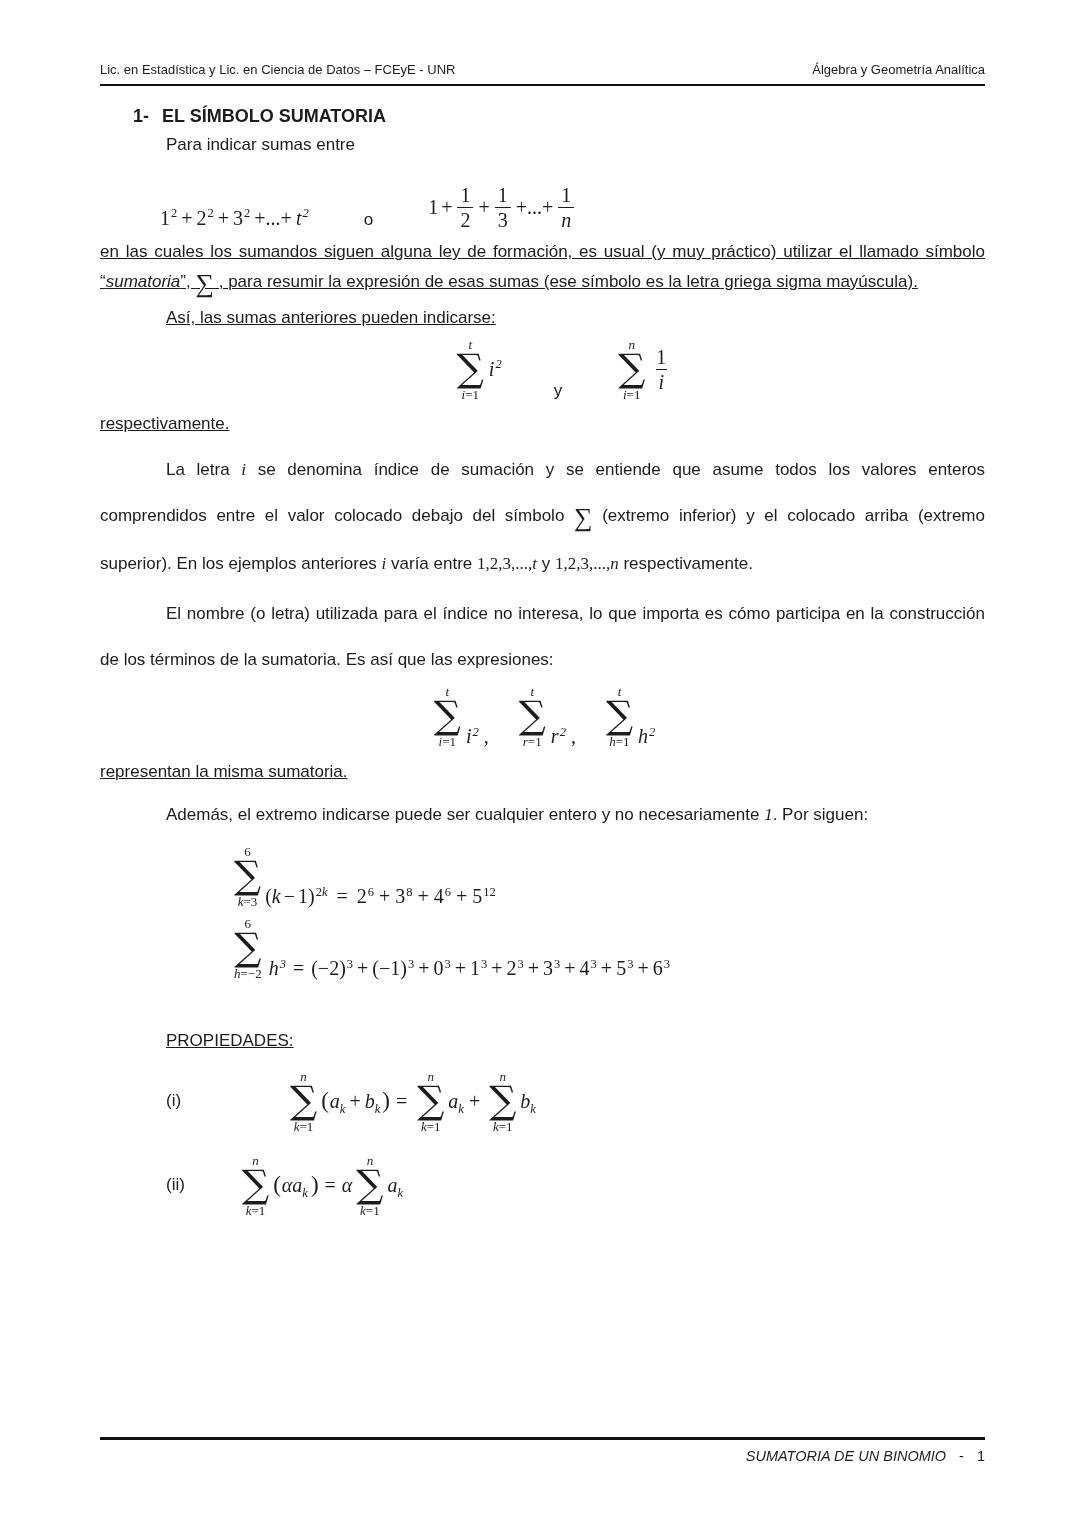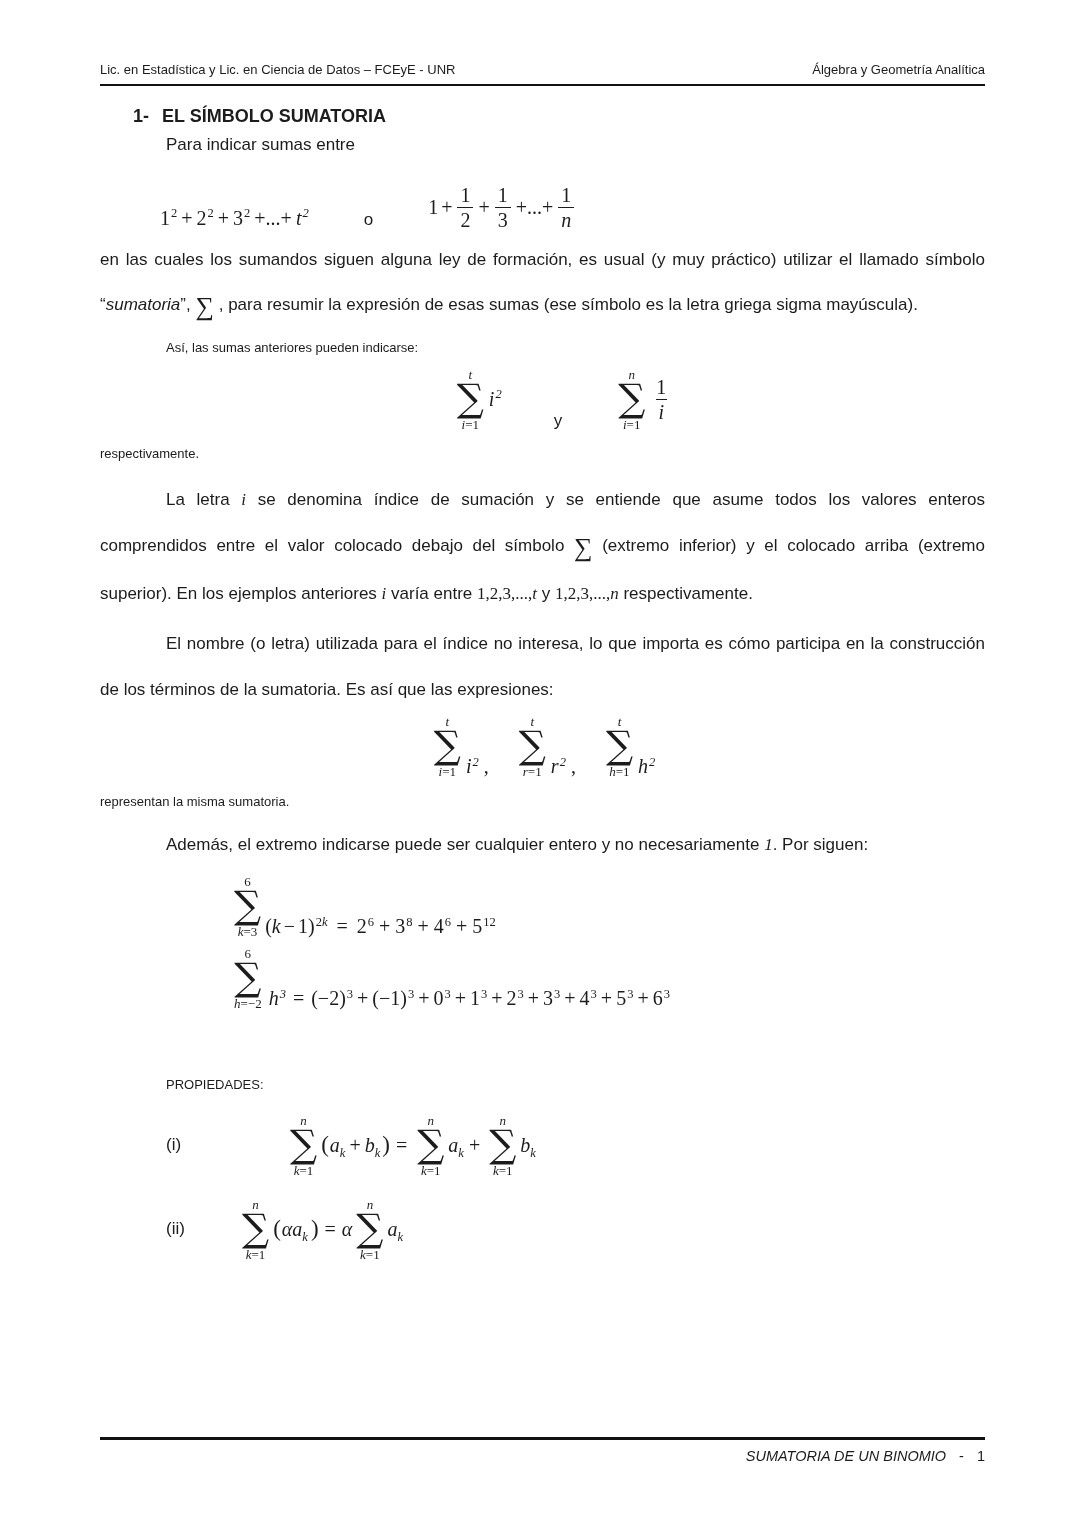--- a/index.html
+++ b/index.html
@@ -9,31 +9,31 @@
 
   
   .hdr{display:flex;justify-content:space-between;align-items:flex-end;
        padding-top:62px;padding-bottom:7px;border-bottom:2.5px solid #111;
        font-size:13px;}
 
   
   .title-row{display:flex;gap:13px;margin-left:33px;margin-top:18px;
              font-size:18px;font-weight:bold;line-height:24px;}
   .intro{margin-left:66px;margin-top:4px;font-size:17px;line-height:26px;}
-  .pline{font-size:13px;line-height:30px;}
+  .pline{font-size:17px;line-height:30px;text-decoration:underline;}
   .asi{margin-left:66px;margin-top:4px;}
   .resp{margin-top:8px;}
   .repr{margin-top:9px;}
-  .prophead{margin-left:66px;margin-top:60px;}
+  .prophead{margin-left:66px;margin-top:46px;}
   .analog{margin-left:130px;margin-top:8px;line-height:32px;}
 
   
   .para{font-size:17px;line-height:46px;text-align:justify;}
   .ind{text-indent:66px;}
-  .p-leyes{margin-top:7px;line-height:45px;}
+  .p-leyes{margin-top:7px;line-height:30px;text-decoration:underline;}
   .p-letra{margin-top:8px;}
   .p-nombre{margin-top:4px;}
   .p-ademas{margin-top:5px;}
   .para .sf{font-family:"Liberation Serif","DejaVu Serif",serif;}
   .it{font-style:italic;}
 
   
   .frow{display:flex;align-items:flex-end;
         font-family:"Liberation Serif","DejaVu Serif",serif;
         font-size:20px;}

